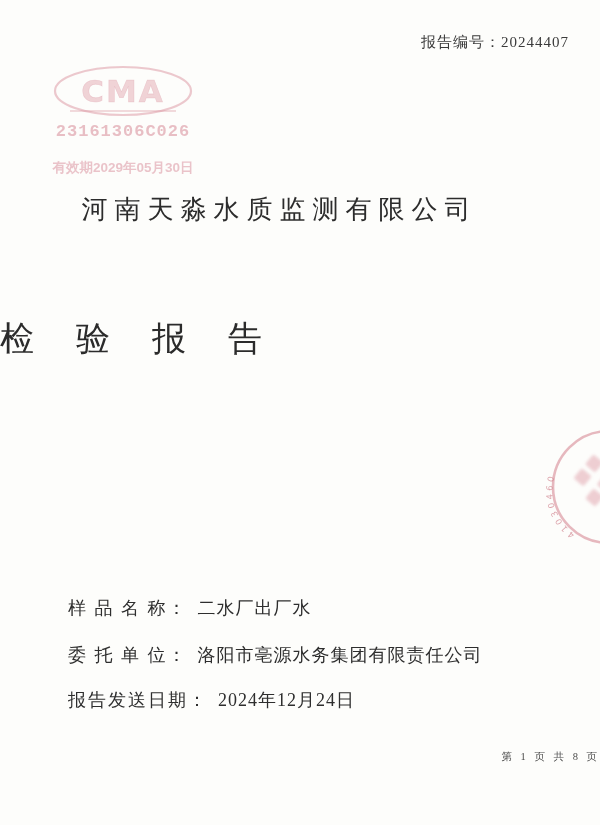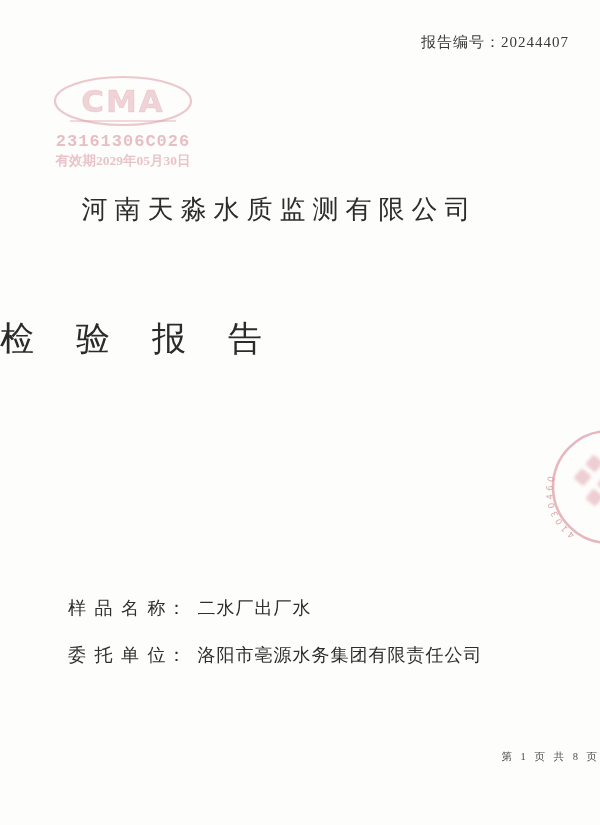--- a/index.html
+++ b/index.html
@@ -14,36 +14,36 @@
   }
   
   .report-no{
     position:absolute;left:390px;top:33px;
     font-size:15px;letter-spacing:1px;color:#3a3a3a;
     white-space:nowrap;
     margin-left:31px;
   }
   
   .cma{
-    position:absolute;left:48px;top:74px;width:150px;
+    position:absolute;left:48px;top:64px;width:150px;
     text-align:center;
     filter:blur(0.4px);
     user-select:none;
   }
   .cma .line1{
     font-family:Liberation Mono, monospace;
     font-weight:bold;font-size:17px;letter-spacing:1px;
     color:rgba(219,148,160,0.60);
     margin-top:-2px;white-space:nowrap;
   }
   .cma .line2{
-    font-family:Liberation Serif, serif;
+    font-family:Liberation Sans, sans-serif;
     font-weight:bold;font-size:13.5px;letter-spacing:0px;
     color:rgba(219,148,160,0.55);
-    margin-top:1px;white-space:nowrap;
+    margin-top:18px;white-space:nowrap;
   }
   
   .company{
     position:absolute;left:0;top:192px;width:552px;
     display:flex;justify-content:center;
   }
   .company span{
     font-size:26px;letter-spacing:7px;margin-right:-7px;
     color:#2c2c2c;white-space:nowrap;
   }
@@ -132,18 +132,21 @@
   </div>
 
   <div class="field f-sample">
     <span class="lbl">样 品  名 称：</span><span class="val">二水厂出厂水</span>
   </div>
 
   <div class="field f-client">
     <span class="lbl">委 托  单 位：</span><span class="val">洛阳市亳源水务集团有限责任公司</span>
   </div>
 
+  <div class="field f-date">
+    <span class="lbl">报告发送日期：</span><span class="val">2024年12月24日</span>
+  </div>
 
   <div class="footer">
     <span>第 1 页  共 8 页</span>
   </div>
 
 </div>
 
 </body></html>

